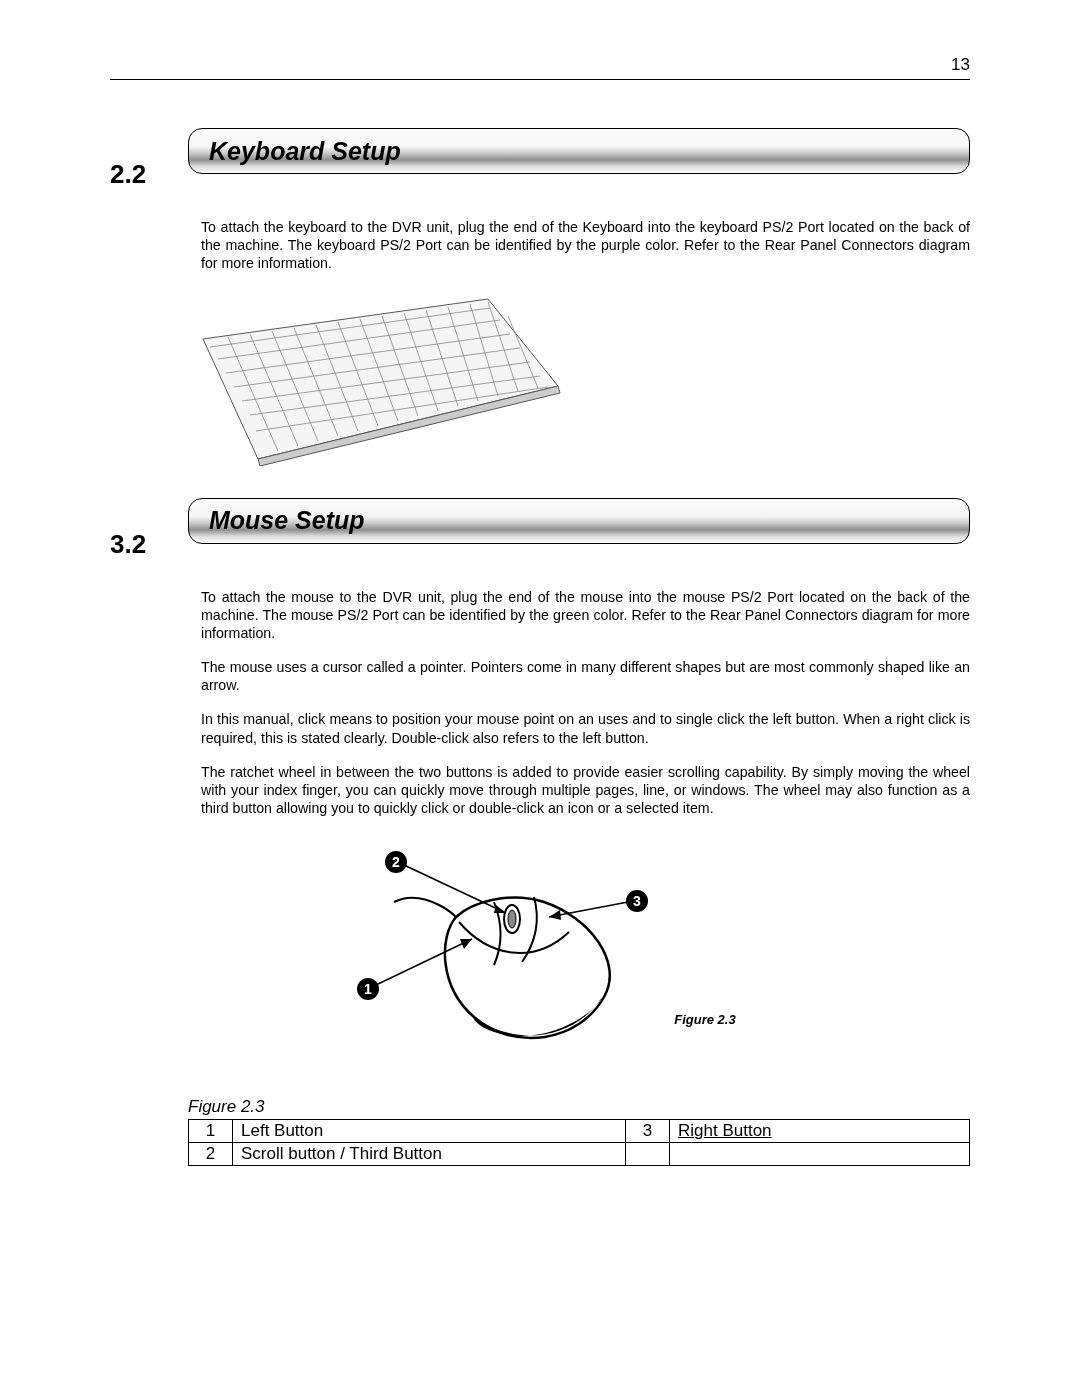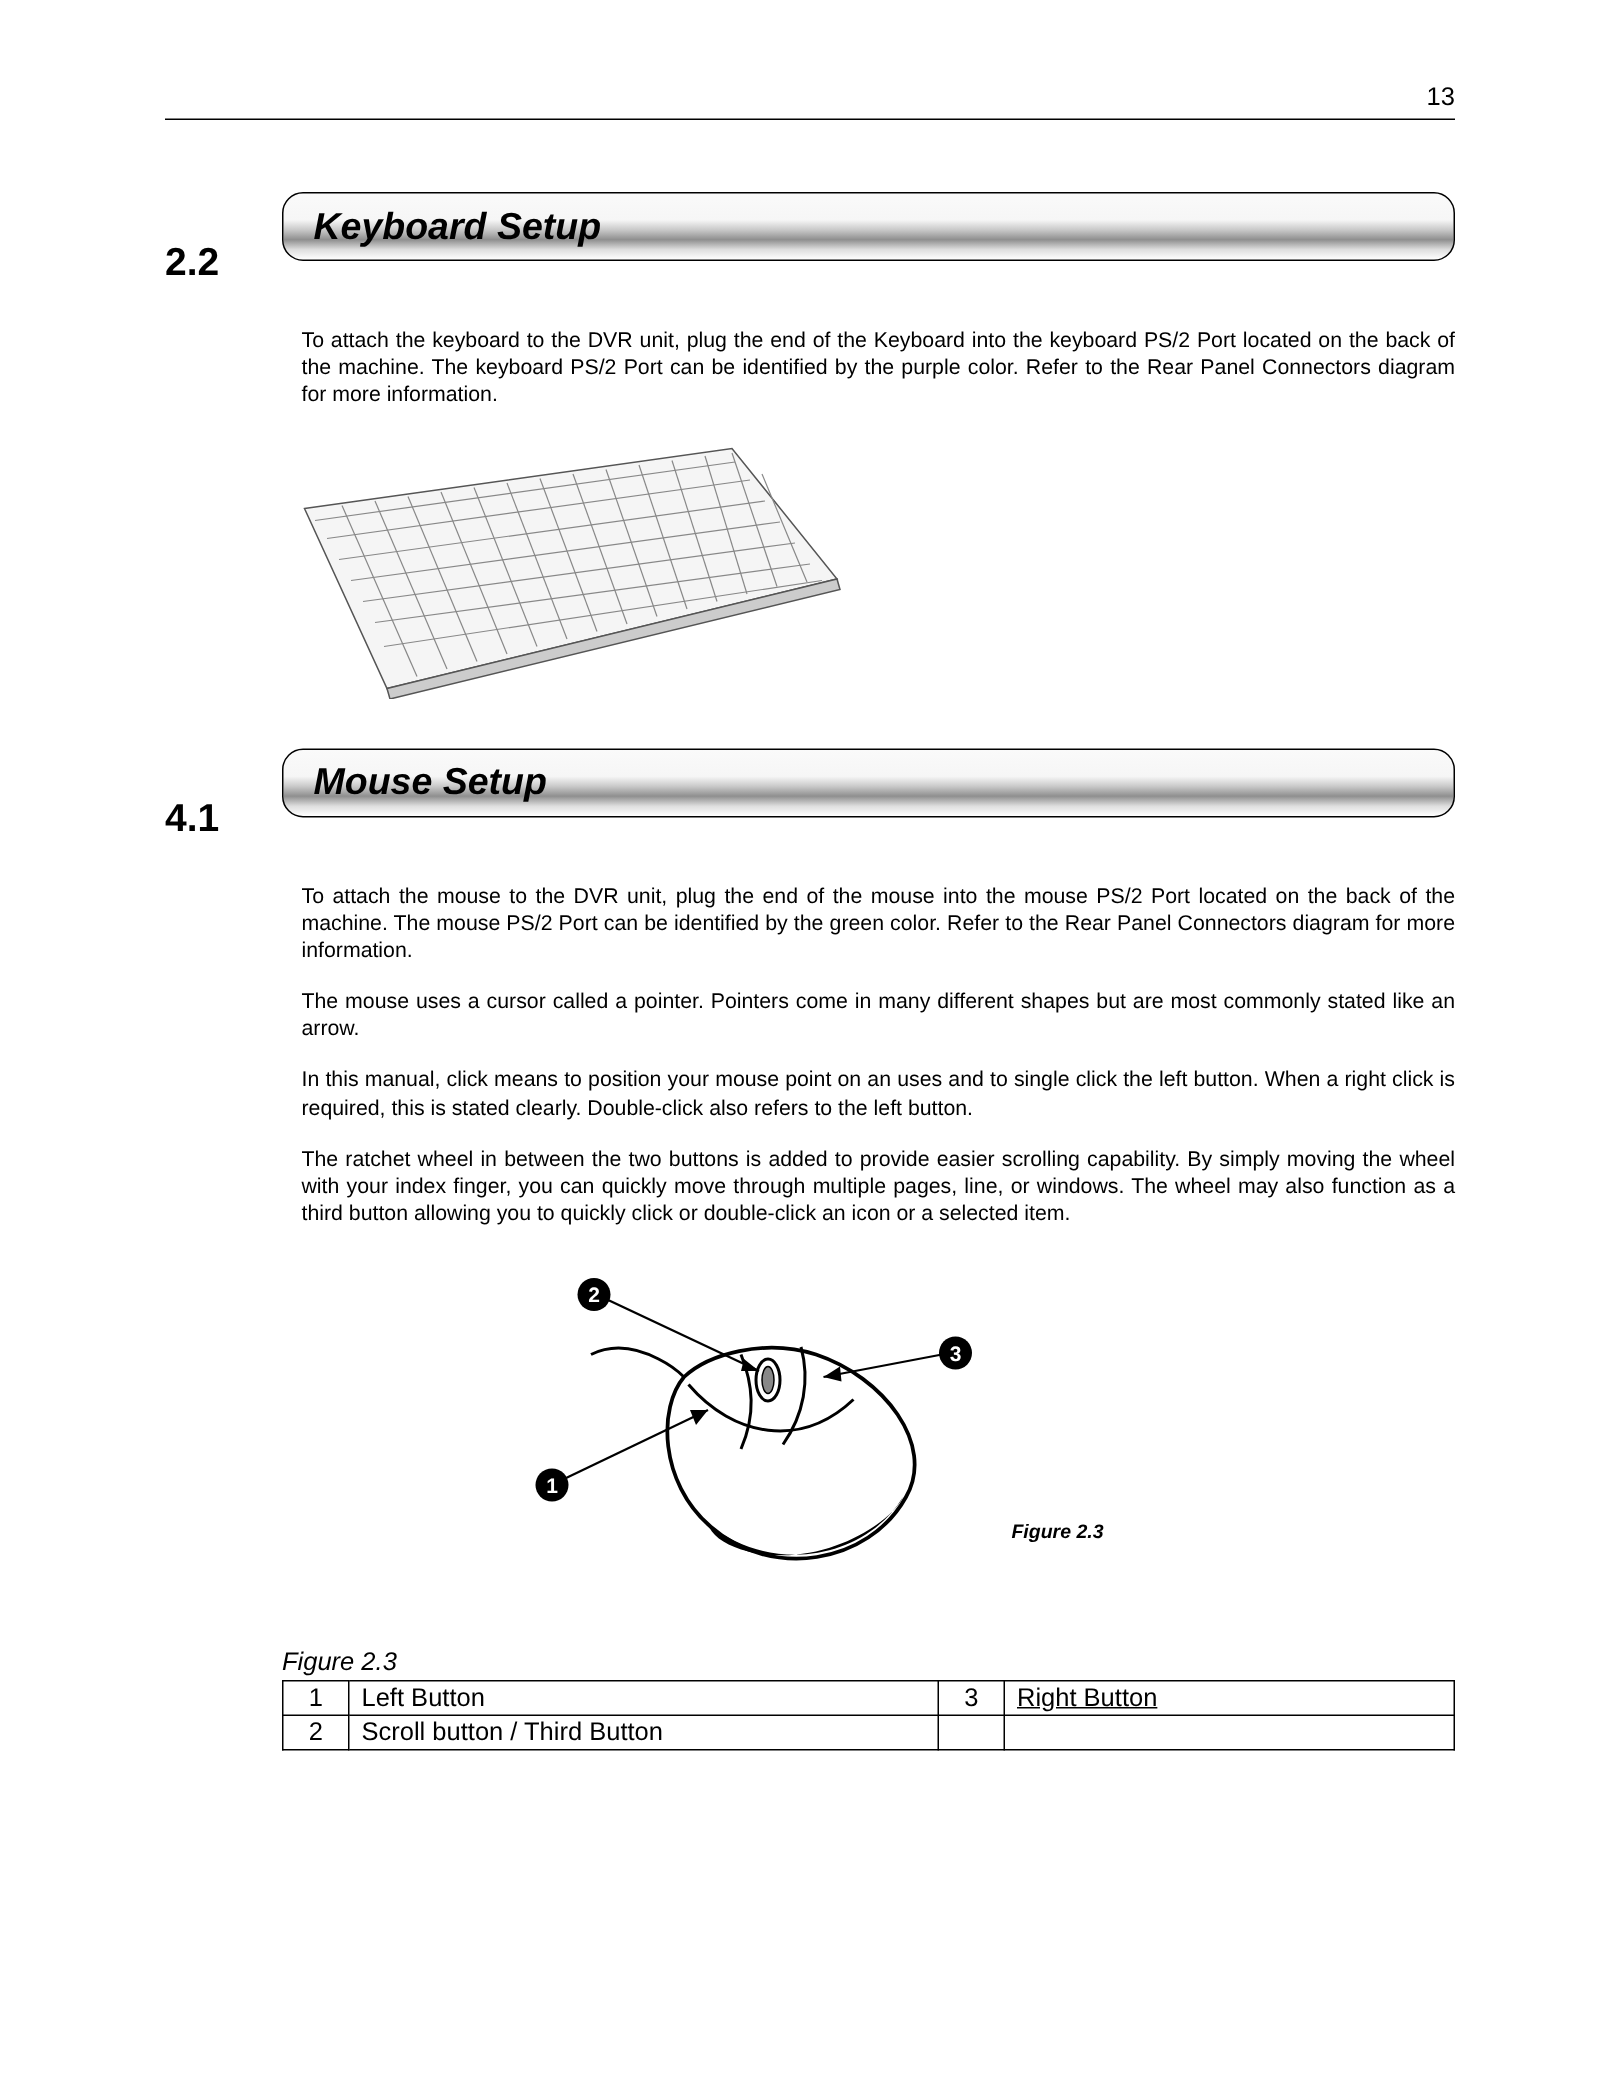--- a/index.html
+++ b/index.html
@@ -166,29 +166,29 @@
           <line x1="300" y1="11" x2="330" y2="100"></line>
           <line x1="320" y1="25" x2="350" y2="97"></line>
         </g>
 
         <polygon points="70,168 370,95 372,102 72,175" fill="#ccc"></polygon>
       </g>
     </svg>
   </div>
 
   <div class="section-row">
-    <div class="section-num">4.1</div>
+    <div class="section-num">3.2</div>
     <div class="section-bar">
       <span class="section-title">Mouse Setup</span>
     </div>
   </div>
 
   <div class="body-block">
     <p class="body-text">To attach the mouse to the DVR unit, plug the end of the mouse into the mouse PS/2 Port located on the back of the machine. The mouse PS/2 Port can be identified by the green color. Refer to the Rear Panel Connectors diagram for more information.</p>
-    <p class="body-text">The mouse uses a cursor called a pointer. Pointers come in many different shapes but are most commonly stated like an arrow.</p>
+    <p class="body-text">The mouse uses a cursor called a pointer. Pointers come in many different shapes but are most commonly shaped like an arrow.</p>
     <p class="body-text">In this manual, click means to position your mouse point on an uses and to single click the left button. When a right click is required, this is stated clearly. Double-click also refers to the left button.</p>
     <p class="body-text">The ratchet wheel in between the two buttons is added to provide easier scrolling capability. By simply moving the wheel with your index finger, you can quickly move through multiple pages, line, or windows. The wheel may also function as a third button allowing you to quickly click or double-click an icon or a selected item.</p>
   </div>
 
   <div class="mouse-wrap">
     <svg width="320" height="210" viewBox="0 0 320 210">
 
       <path d="M50,55 Q70,45 95,58 Q105,63 112,70" fill="none" stroke="#000" stroke-width="2"></path>
 
       <path d="M112,70

